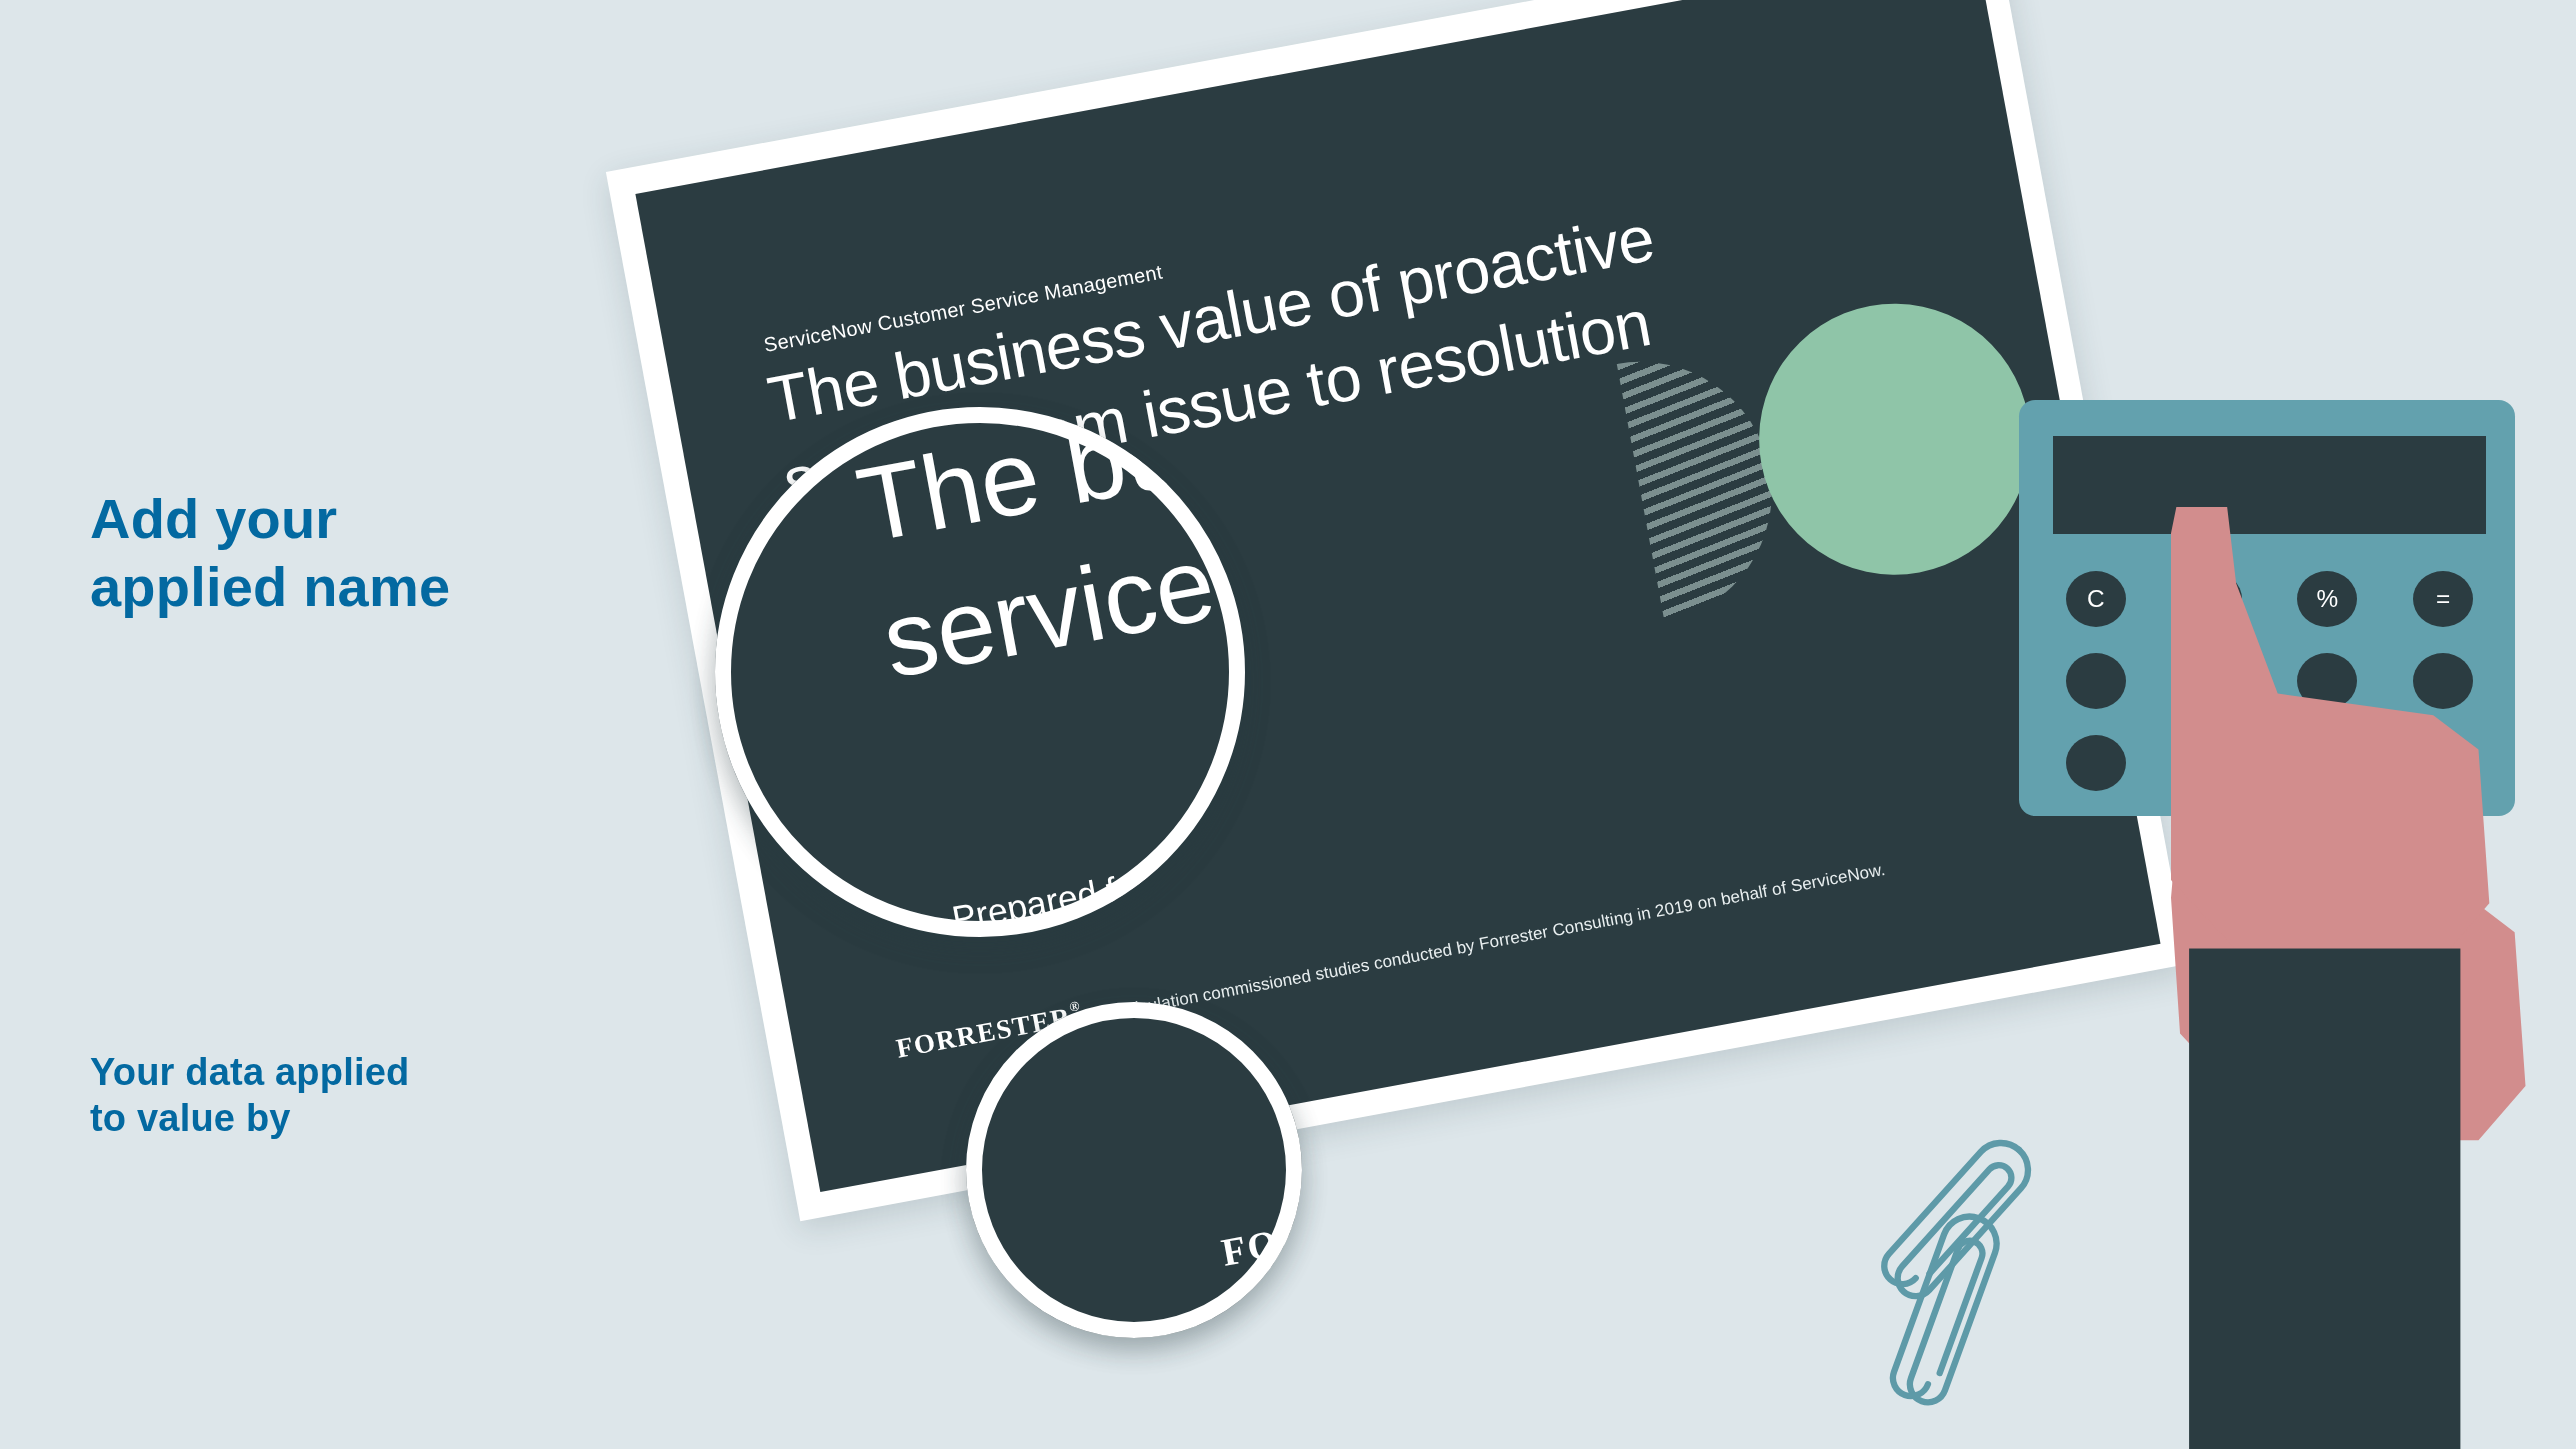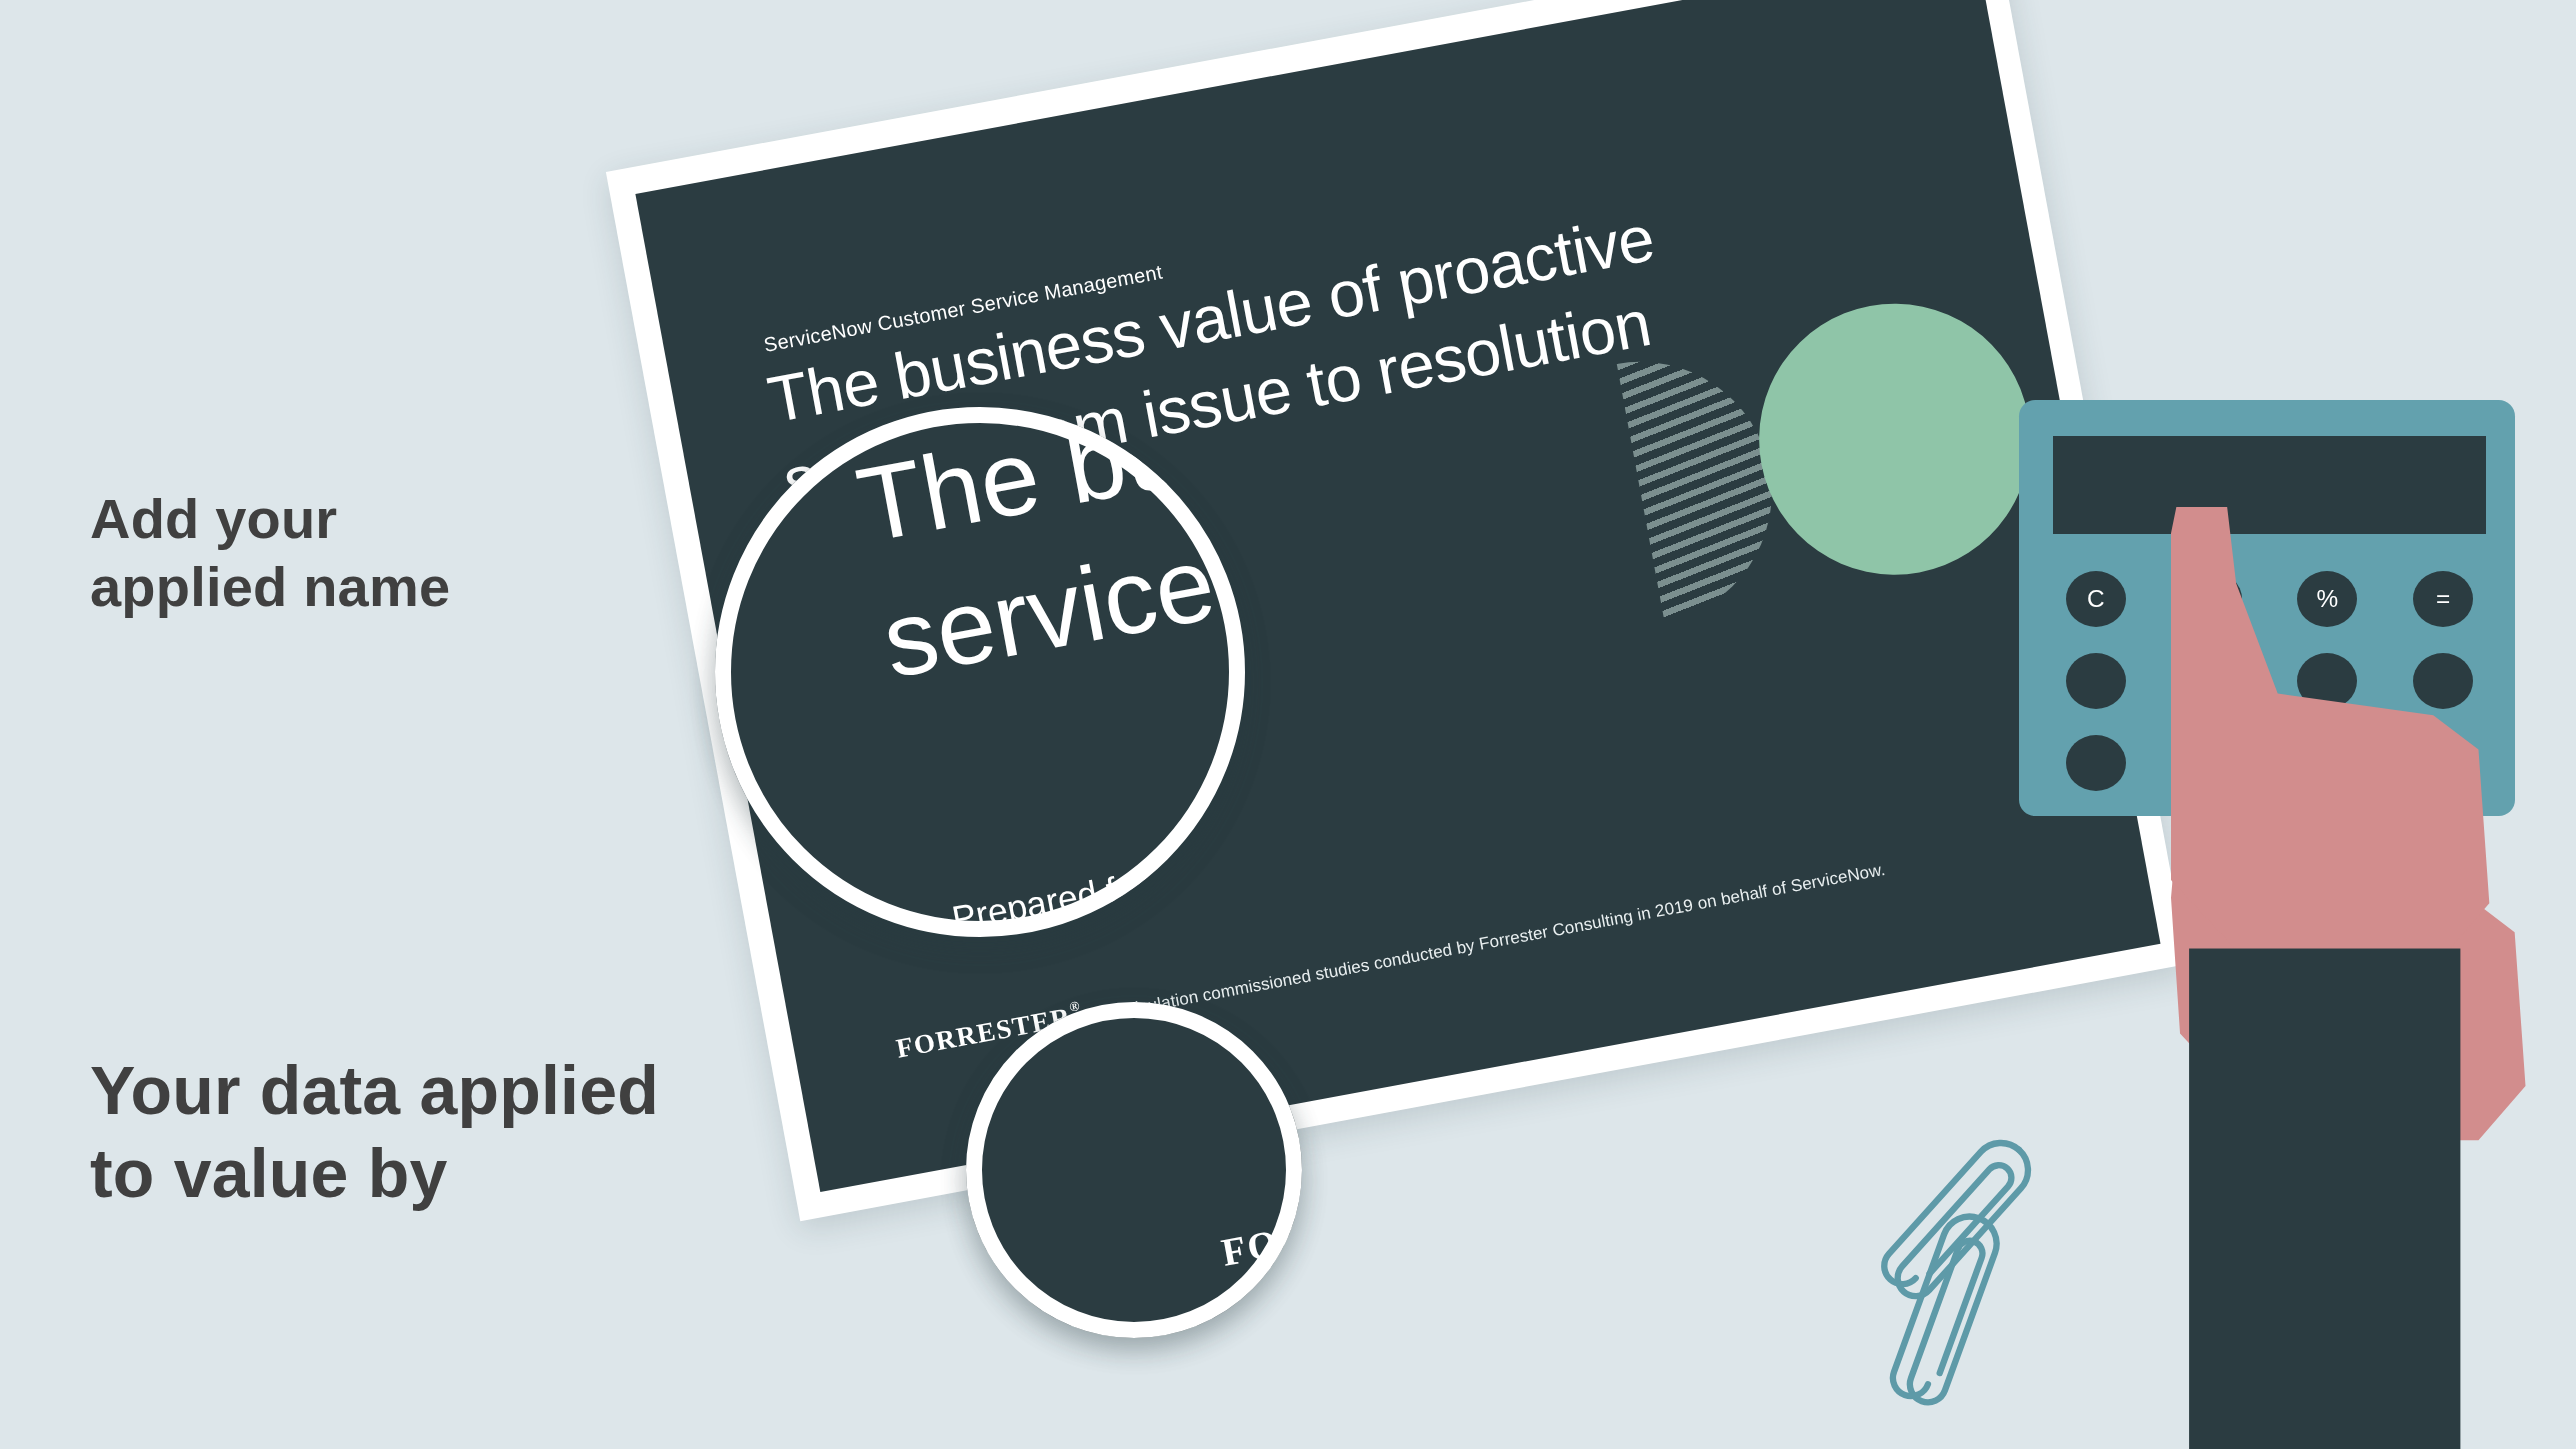--- a/index.html
+++ b/index.html
@@ -13,35 +13,35 @@
     width: 2576px;
     height: 1449px;
     overflow: hidden;
     background: #dde6ea;
     font-family: "Liberation Sans", sans-serif;
   }
 
   
   .headline {
     position: absolute;
-    color: #404040;
+    color: #0369a1;
     font-weight: 700;
     letter-spacing: 0.2px;
     line-height: 1.22;
   }
   #headline-1 {
     left: 90px;
     top: 485px;
     font-size: 56px;
     width: 687px;
   }
   #headline-2 {
     left: 90px;
     top: 1049px;
-    font-size: 68px;
+    font-size: 38px;
     width: 724px;
   }
   .headline-line { display: block; white-space: nowrap; }
 
   
   #card-wrap {
     position: absolute;
     left: 696px;
     top: 86px;
     width: 1411px;

